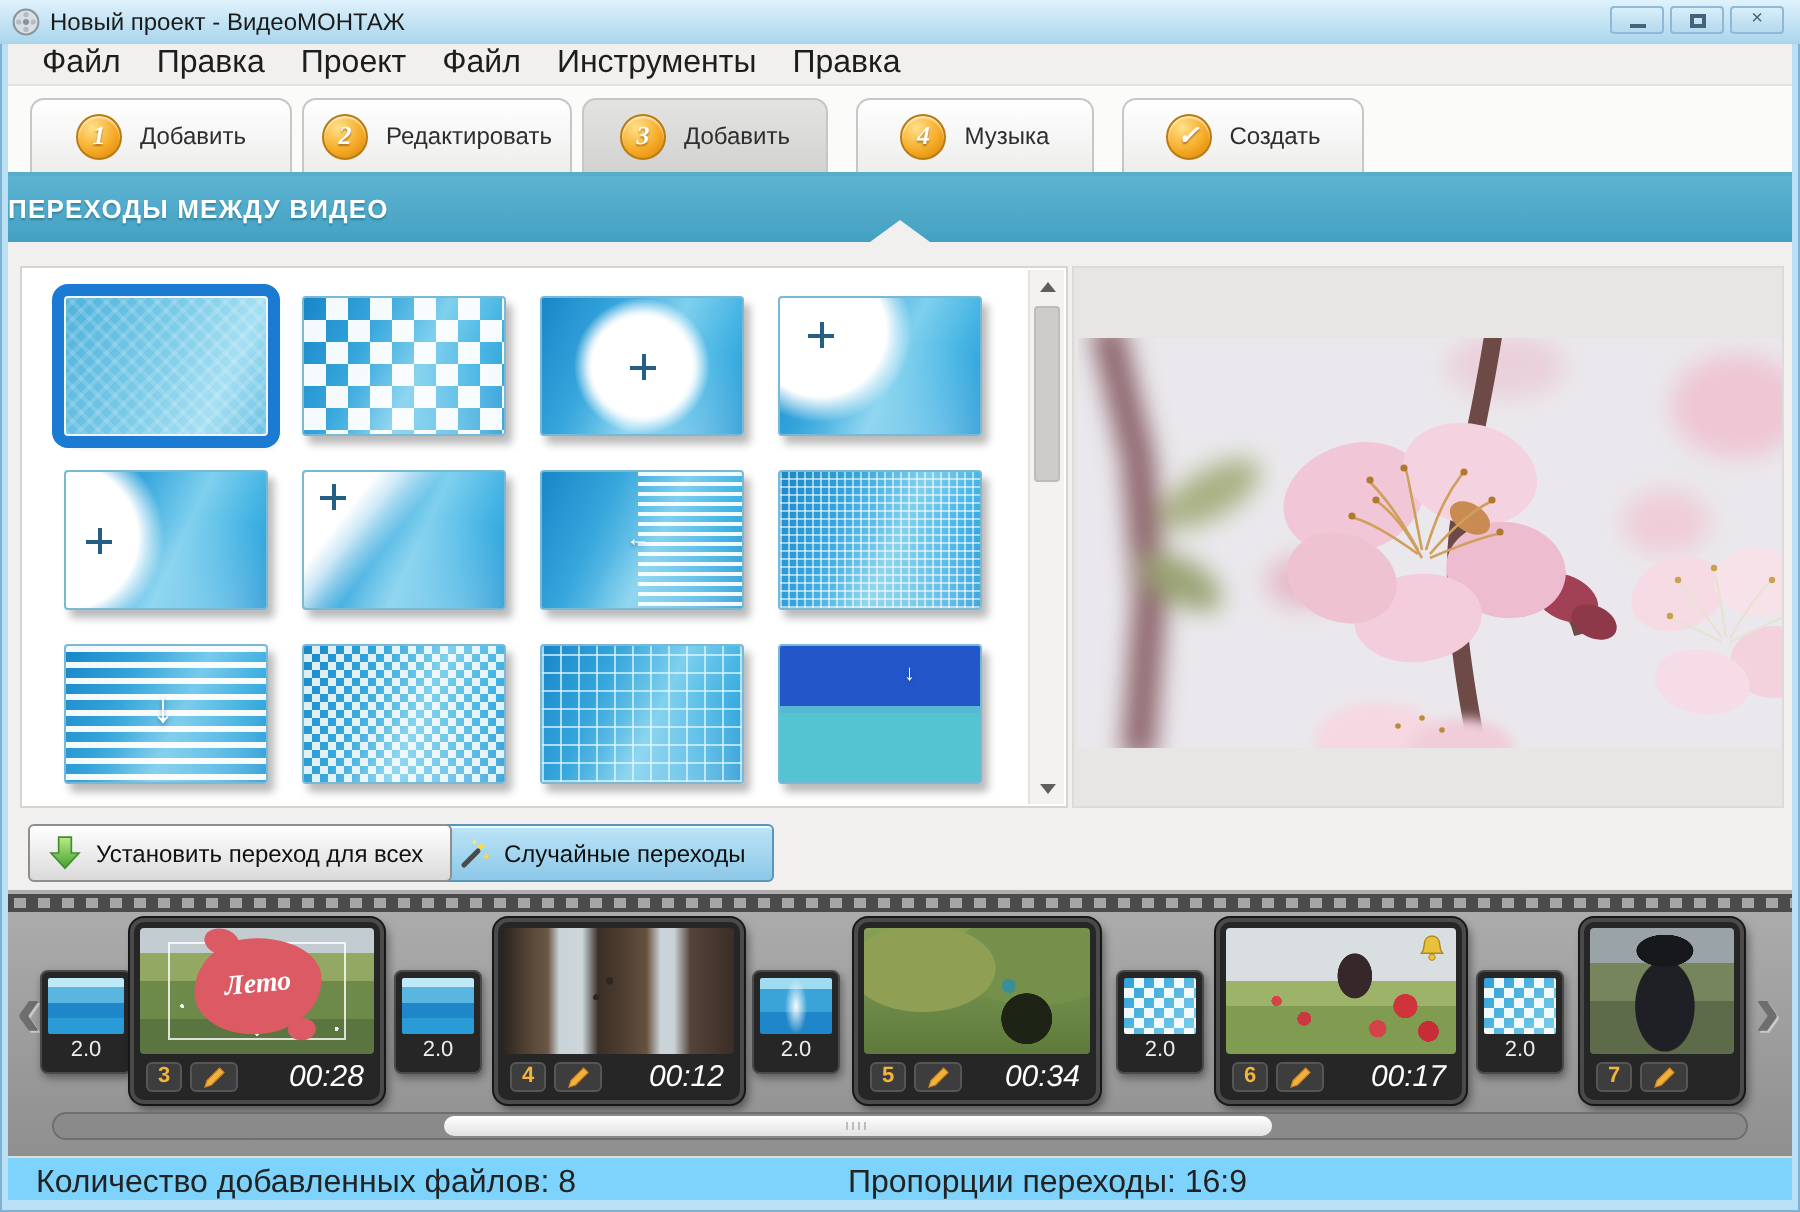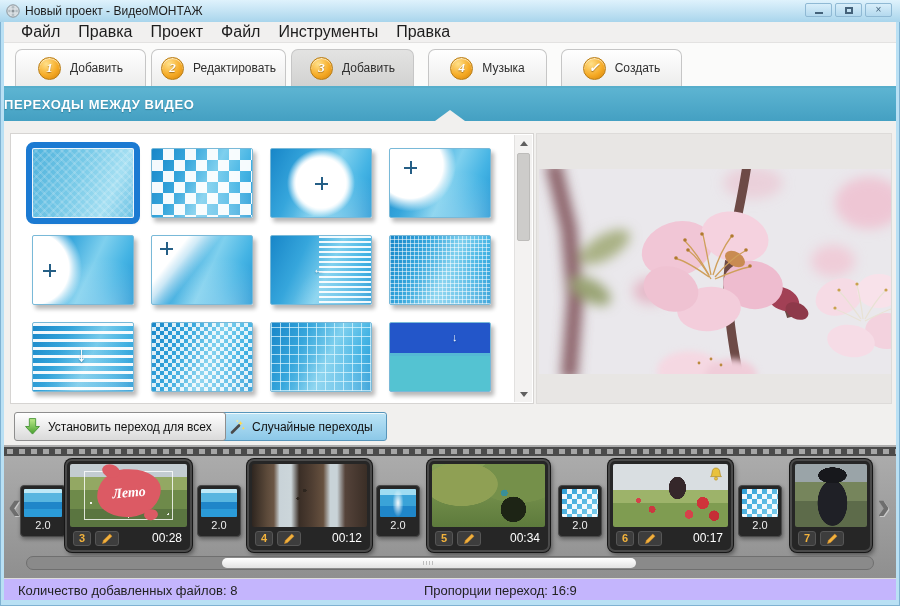--- a/index.html
+++ b/index.html
@@ -129,21 +129,21 @@
     background:repeating-linear-gradient(90deg, rgba(0,0,0,0) 0 3px, #a6a6a6 3px 9px, rgba(0,0,0,0) 9px 12px); }
   .clip{ position:absolute; top:14px; height:93px; background:#262626; border:2px solid #4a4a4a;
     border-radius:7px; padding:3px; display:flex; flex-direction:column; cursor:pointer;
     box-shadow:0 0 0 1px #171717, 2px 3px 5px rgba(0,0,0,.45); overflow:hidden; }
   .clip-img{ flex:1; border-radius:2px; position:relative; overflow:hidden; }
   .clip-bar{ height:20px; display:flex; align-items:center; gap:4px; padding:2px 3px 0 3px; }
   .num-chip{ min-width:18px; height:15px; background:#3d3d3d; border:1px solid #565656; border-radius:3px;
     color:#f3b33c; font-weight:bold; font-size:11px; line-height:13px; text-align:center; padding:0 4px; }
   .pencil-chip{ width:24px; height:15px; background:#3d3d3d; border:1px solid #565656; border-radius:3px;
     display:flex; align-items:center; justify-content:center; cursor:pointer; }
-  .dur{ margin-left:auto; color:#fff; font-size:12px; padding-right:2px; }
+  .dur{ margin-left:auto; color:#fff; font-size:15px; padding-right:2px;font-style:italic; }
   .trans{ position:absolute; top:40px; height:52px; width:44px; background:#262626; border:1px solid #4a4a4a;
     border-radius:4px; padding:3px; display:flex; flex-direction:column; cursor:pointer;
     box-shadow:1px 2px 4px rgba(0,0,0,.4); }
   .tr-img{ height:30px; border-radius:1px;
     background:linear-gradient(180deg,#bfe9f7 0 16%, #58b6e0 16% 45%, #1f86c9 45% 72%, #2b9bd8 72%); }
   .tr-img.blinds{ background:
       radial-gradient(ellipse 8px 20px at 50% 50%, rgba(255,255,255,.95), rgba(255,255,255,0) 70%),
       linear-gradient(180deg,#9fdcf2 0 20%, #3aa3d8 20% 60%, #1f86c9 60%); }
   .tr-img.checker{ background:
       conic-gradient(rgba(255,255,255,.92) 0 25%, rgba(255,255,255,0) 0 50%,
@@ -199,22 +199,22 @@
   
   .hscroll{ position:absolute; left:22px; right:22px; top:111px; height:14px; background:#8a8a8a;
     border:1px solid #6f6f6f; border-radius:8px; }
   .hs-thumb{ position:absolute; left:23%; width:49%; top:1px; bottom:1px;
     background:linear-gradient(#ffffff,#e2e2e2); border-radius:7px; }
   .hs-thumb::after{ content:""; position:absolute; left:50%; top:3px; bottom:3px; width:12px;
     transform:translateX(-50%);
     background:repeating-linear-gradient(90deg,#bdbdbd 0 1px, rgba(0,0,0,0) 1px 3px); }
 
   
-  .statusbar{ position:absolute; top:578px; left:4px; right:4px; height:22px; background:#c4b5fd;
-    border-top:1px solid #dddcdb; font-size:13px; color:#222;padding-left:25px; }
+  .statusbar{ position:absolute; top:578px; left:4px; right:4px; height:22px; background:#7dd3fc;
+    border-top:1px solid #dddcdb; font-size:16px; color:#222;padding-left:25px; }
   .status-item{ position:absolute; top:4px; white-space:nowrap; }
 </style>
 </head>
 <body>
 
 <div id="window">
 
   <div class="titlebar">
     <svg class="app-icon" viewBox="0 0 14 14">
       <circle cx="7" cy="7" r="6.2" fill="#d8dee2" stroke="#8a9399"></circle>
@@ -533,18 +533,18 @@
       <div class="hs-thumb"></div>
     </div>
   </div>
 
   <div class="statusbar">
     <span class="status-item" style="left:14px">
       <span>Количество добавленных файлов:</span>
       <span>8</span>
     </span>
     <span class="status-item" style="left:420px">
-      <span>Пропорции переход:</span>
+      <span>Пропорции переходы:</span>
       <span>16:9</span>
     </span>
   </div>
 
 </div>
 
 </body></html>

